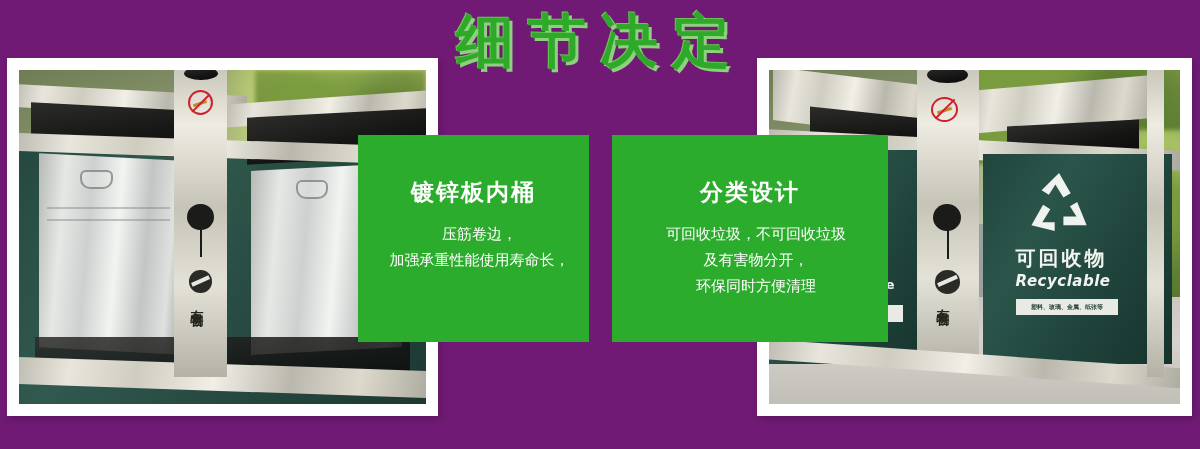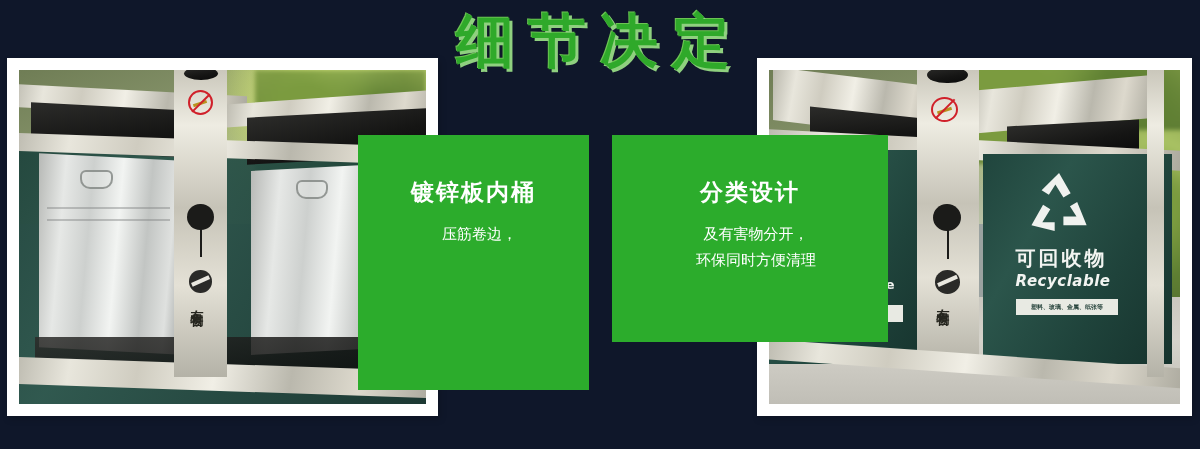--- a/index.html
+++ b/index.html
@@ -4,21 +4,21 @@
 <style>
   html, body {
     margin: 0;
     padding: 0;
     background: #ffffff;
   }
   #page {
     position: relative;
     width: 1200px;
     height: 449px;
-    background: #0f172a;
+    background: #701a75;
     overflow: hidden;
     font-family: "DejaVu Sans", "Liberation Sans", sans-serif;
   }
 
   
   .title {
     position: absolute;
     left: 0;
     top: 4px;
     width: 1200px;
@@ -196,21 +196,21 @@
   }
 
   
   .info-card {
     position: absolute;
     background: #2cac2c;
     color: #ffffff;
     text-align: center;
     box-sizing: border-box;
   }
-  #card-1 { left: 358px; top: 135px; width: 231px; height: 255px; }
+  #card-1 { left: 358px; top: 135px; width: 231px; height: 207px; }
   #card-2 { left: 612px; top: 135px; width: 276px; height: 207px; }
   .card-title {
     margin-top: 42px;
     font-size: 23px;
     font-weight: 700;
     letter-spacing: 2px;
     line-height: 30px;
   }
   .card-body {
     margin-top: 14px;
@@ -323,24 +323,26 @@
       <div class="steel" style="left:-2%;top:85%;width:104%;height:6%;transform:skewY(4deg);"></div>
       <div class="steel-v" style="left:92%;top:0;width:4%;height:92%;"></div>
 
     </div>
   </div>
 
   <div class="info-card" id="card-1">
     <div class="card-title">镀锌板内桶</div>
     <div class="card-body">
       <div>压筋卷边，</div>
+      <div>加强承重性能使用寿命长，</div>
     </div>
   </div>
 
   <div class="info-card" id="card-2">
     <div class="card-title">分类设计</div>
     <div class="card-body">
+      <div>可回收垃圾，不可回收垃圾</div>
       <div>及有害物分开，</div>
       <div>环保同时方便清理</div>
     </div>
   </div>
 
 </div>
 
 </body></html>

